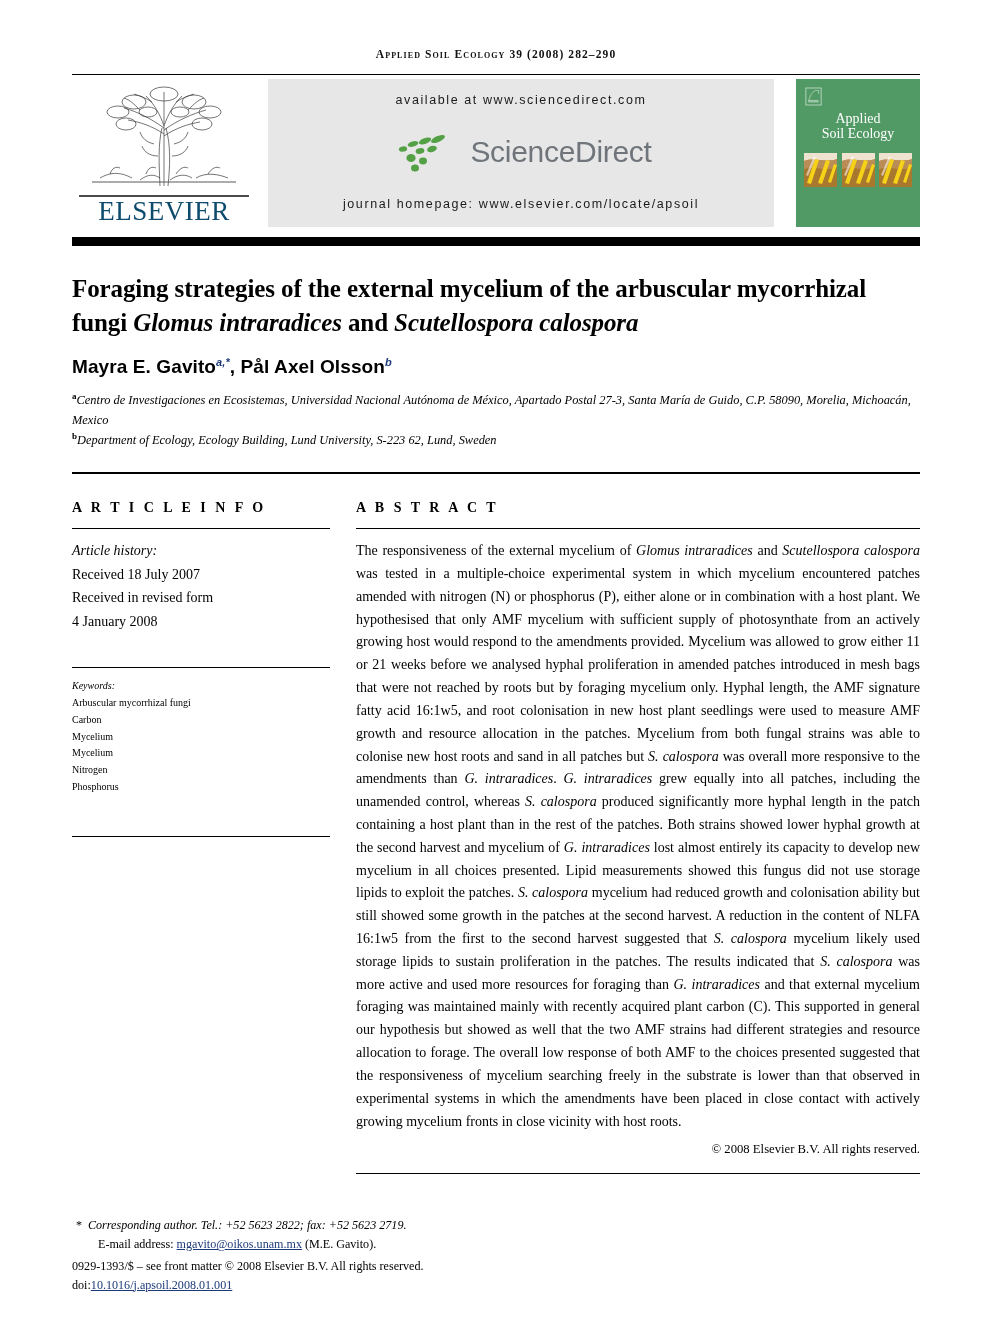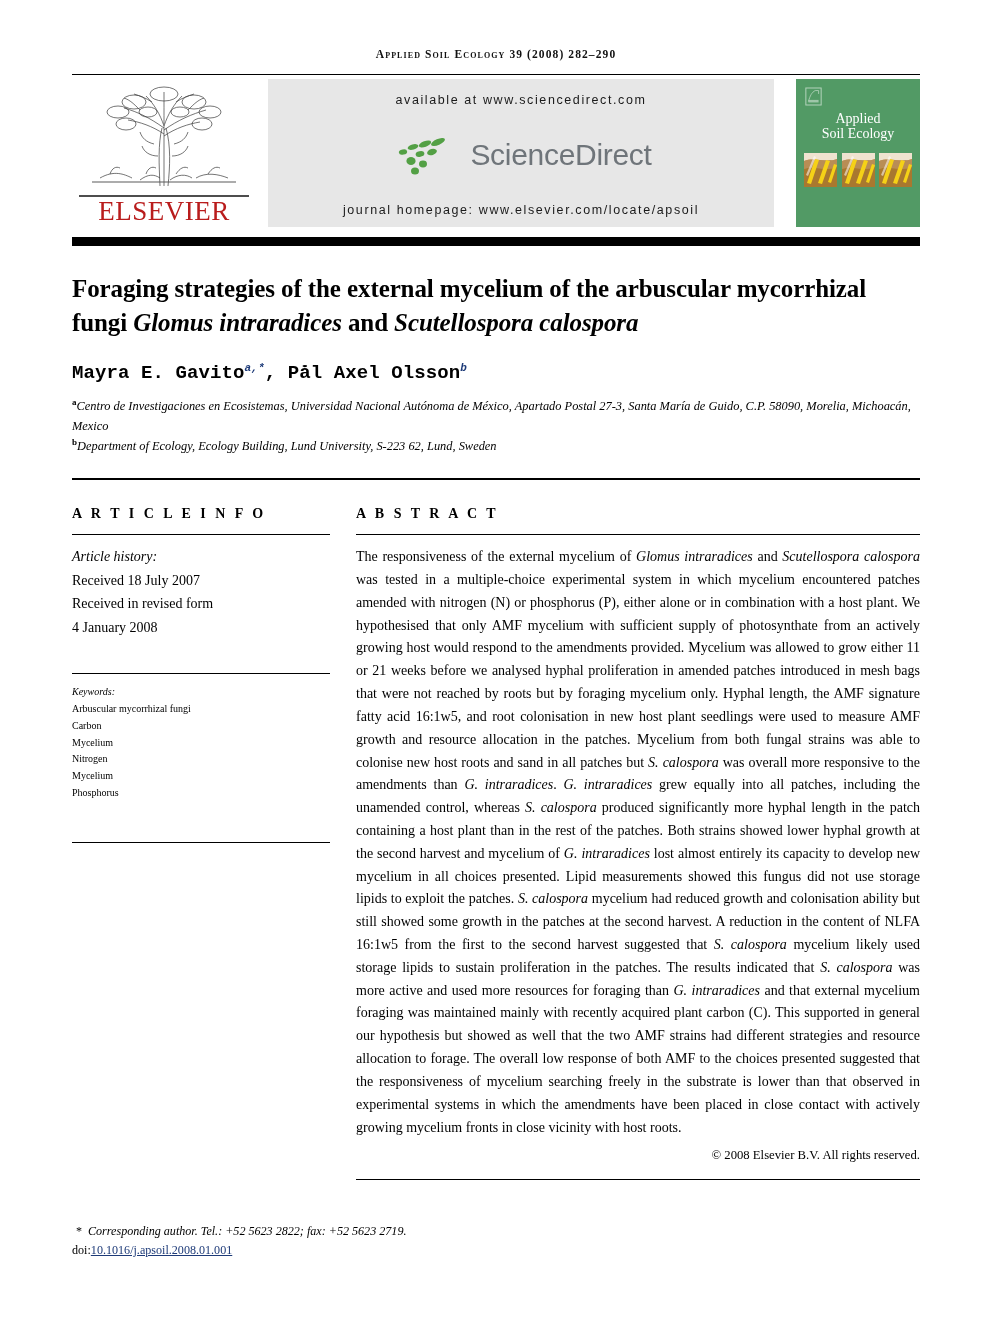--- a/index.html
+++ b/index.html
@@ -67,35 +67,35 @@
   }
   .elsevier-rule {
     width: 170px;
     border-top: 2px solid #4d4d4d;
     margin: 1px 0 1px 0;
   }
   .elsevier-word {
     font-family: "Liberation Serif", serif;
     font-size: 27px;
     letter-spacing: 0.5px;
-    color: #b91c1c;
+    color: #0c4a6e;
     line-height: 1;
     font-weight: normal;
   }
 
   .sd-banner {
     flex: 1;
     background: #e7e7e7;
     margin-left: 12px;
     margin-right: 22px;
     display: flex;
     flex-direction: column;
     align-items: center;
     justify-content: space-between;
-    padding: 14px 0 10px 0;
+    padding: 14px 0 16px 0;
     box-sizing: border-box;
   }
   .sd-line {
     font-family: "Liberation Sans", sans-serif;
     font-size: 12.5px;
     letter-spacing: 1.6px;
     color: #1a1a1a;
   }
   .sd-logo {
     display: flex;
@@ -164,24 +164,24 @@
     font-family: "Liberation Serif", serif;
     font-size: 25px;
     font-weight: bold;
     line-height: 1.36;
     margin: 26px 0 0 0;
     letter-spacing: -0.1px;
   }
   .title i { font-style: italic; }
 
   .authors {
-    font-family: Liberation Mono, monospace;
+    font-family: Liberation Sans, sans-serif;
     font-size: 19px;
     font-weight: bold;
-    margin-top: 22px;
+    margin-top: 16px;
     letter-spacing: 0.1px;
   }
   .authors sup {
     font-size: 11px;
     color: #1d3a78;
     font-style: italic;
     vertical-align: super;
   }
   .affiliations {
     margin-top: 12px;
@@ -448,41 +448,47 @@
         <div>Received 18 July 2007</div>
         <div>Received in revised form</div>
         <div>4 January 2008</div>
       </div>
       <div class="kw-sep"></div>
       <div class="kw-block">
         <div class="info-label">Keywords:</div>
         <div>Arbuscular mycorrhizal fungi</div>
         <div>Carbon</div>
         <div>Mycelium</div>
+        <div>Mycelium</div>
         <div>Nitrogen</div>
-        <div>Mycelium</div>
         <div>Phosphorus</div>
       </div>
       <div class="info-bottom-rule"></div>
     </div>
 
     <div class="col-gap"></div>
 
     <div class="col-abs">
       <div class="col-head">A B S T R A C T</div>
       <div class="rule-col"></div>
       <div class="abstract-body">The responsiveness of the external mycelium of <i>Glomus intraradices</i> and <i>Scutellospora calospora</i> was tested in a multiple-choice experimental system in which mycelium encountered patches amended with nitrogen (N) or phosphorus (P), either alone or in combination with a host plant. We hypothesised that only AMF mycelium with sufficient supply of photosynthate from an actively growing host would respond to the amendments provided. Mycelium was allowed to grow either 11 or 21 weeks before we analysed hyphal proliferation in amended patches introduced in mesh bags that were not reached by roots but by foraging mycelium only. Hyphal length, the AMF signature fatty acid 16:1w5, and root colonisation in new host plant seedlings were used to measure AMF growth and resource allocation in the patches. Mycelium from both fungal strains was able to colonise new host roots and sand in all patches but <i>S. calospora</i> was overall more responsive to the amendments than <i>G. intraradices</i>. <i>G. intraradices</i> grew equally into all patches, including the unamended control, whereas <i>S. calospora</i> produced significantly more hyphal length in the patch containing a host plant than in the rest of the patches. Both strains showed lower hyphal growth at the second harvest and mycelium of <i>G. intraradices</i> lost almost entirely its capacity to develop new mycelium in all choices presented. Lipid measurements showed this fungus did not use storage lipids to exploit the patches. <i>S. calospora</i> mycelium had reduced growth and colonisation ability but still showed some growth in the patches at the second harvest. A reduction in the content of NLFA 16:1w5 from the first to the second harvest suggested that <i>S. calospora</i> mycelium likely used storage lipids to sustain proliferation in the patches. The results indicated that <i>S. calospora</i> was more active and used more resources for foraging than <i>G. intraradices</i> and that external mycelium foraging was maintained mainly with recently acquired plant carbon (C). This supported in general our hypothesis but showed as well that the two AMF strains had different strategies and resource allocation to forage. The overall low response of both AMF to the choices presented suggested that the responsiveness of mycelium searching freely in the substrate is lower than that observed in experimental systems in which the amendments have been placed in close contact with actively growing mycelium fronts in close vicinity with host roots.</div>
       <div class="copyright">© 2008 Elsevier B.V. All rights reserved.</div>
       <div class="abs-bottom-rule"></div>
     </div>
   </div>
 
   <div class="footnotes">
     <div class="fn-corr">
       <span class="star">*</span><span>Corresponding author. Tel.: +52 5623 2822; fax: +52 5623 2719.</span>
     </div>
+    <div class="fn-email">
+      <span>E-mail address:</span>
+      <a class="link" href="#">mgavito@oikos.unam.mx</a>
+      <span>(M.E. Gavito).</span>
+    </div>
+    <div class="fn-issn">0929-1393/$ – see front matter © 2008 Elsevier B.V. All rights reserved.</div>
     <div class="fn-doi">
       <span>doi:</span><a class="link" href="#">10.1016/j.apsoil.2008.01.001</a>
     </div>
   </div>
 
  </div>
 </div>
 
 </body></html>

